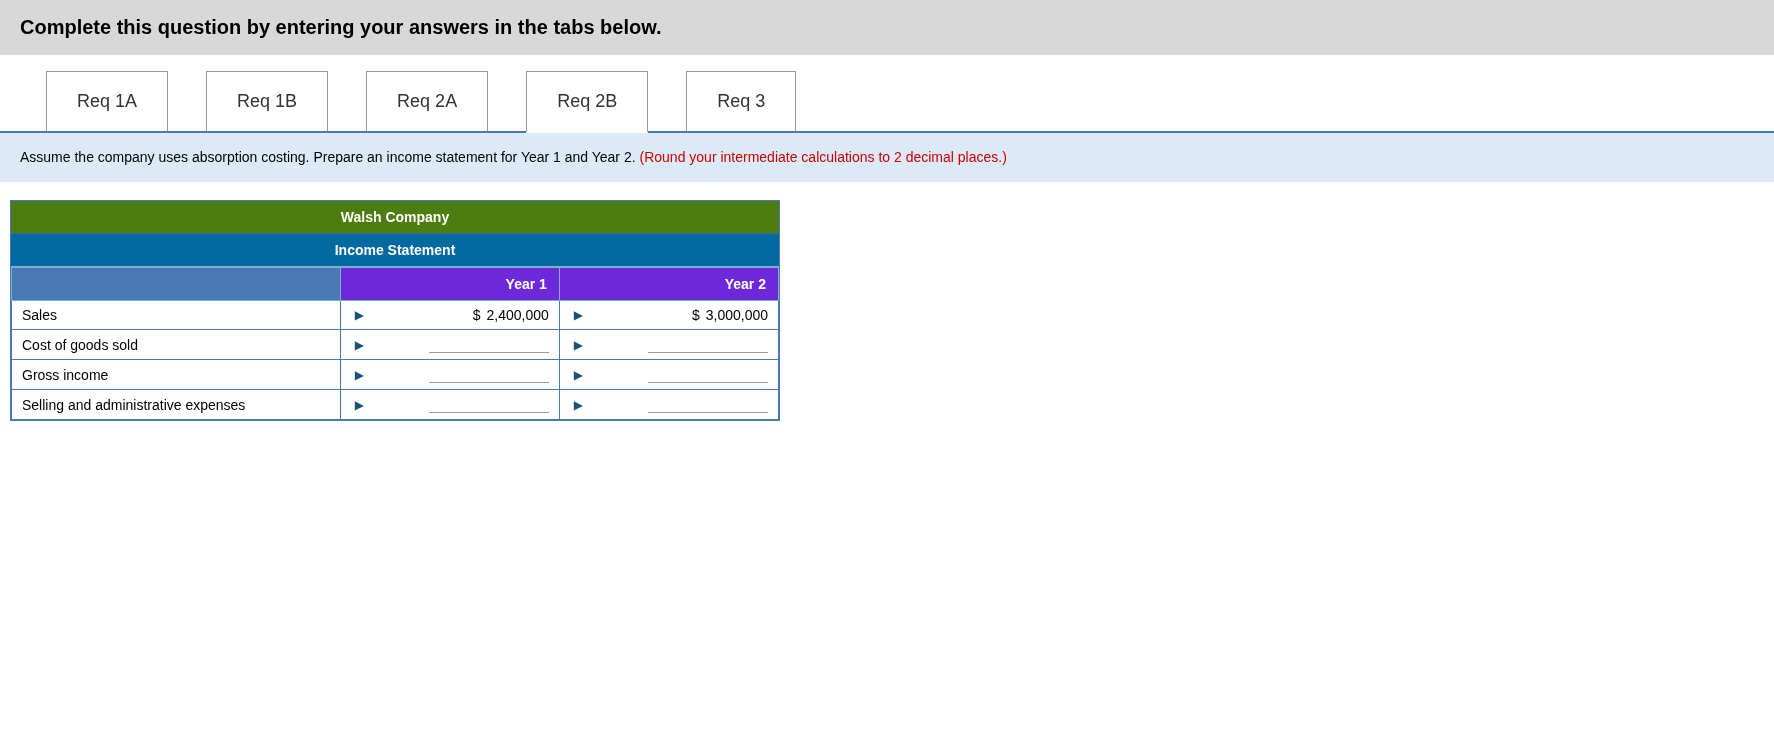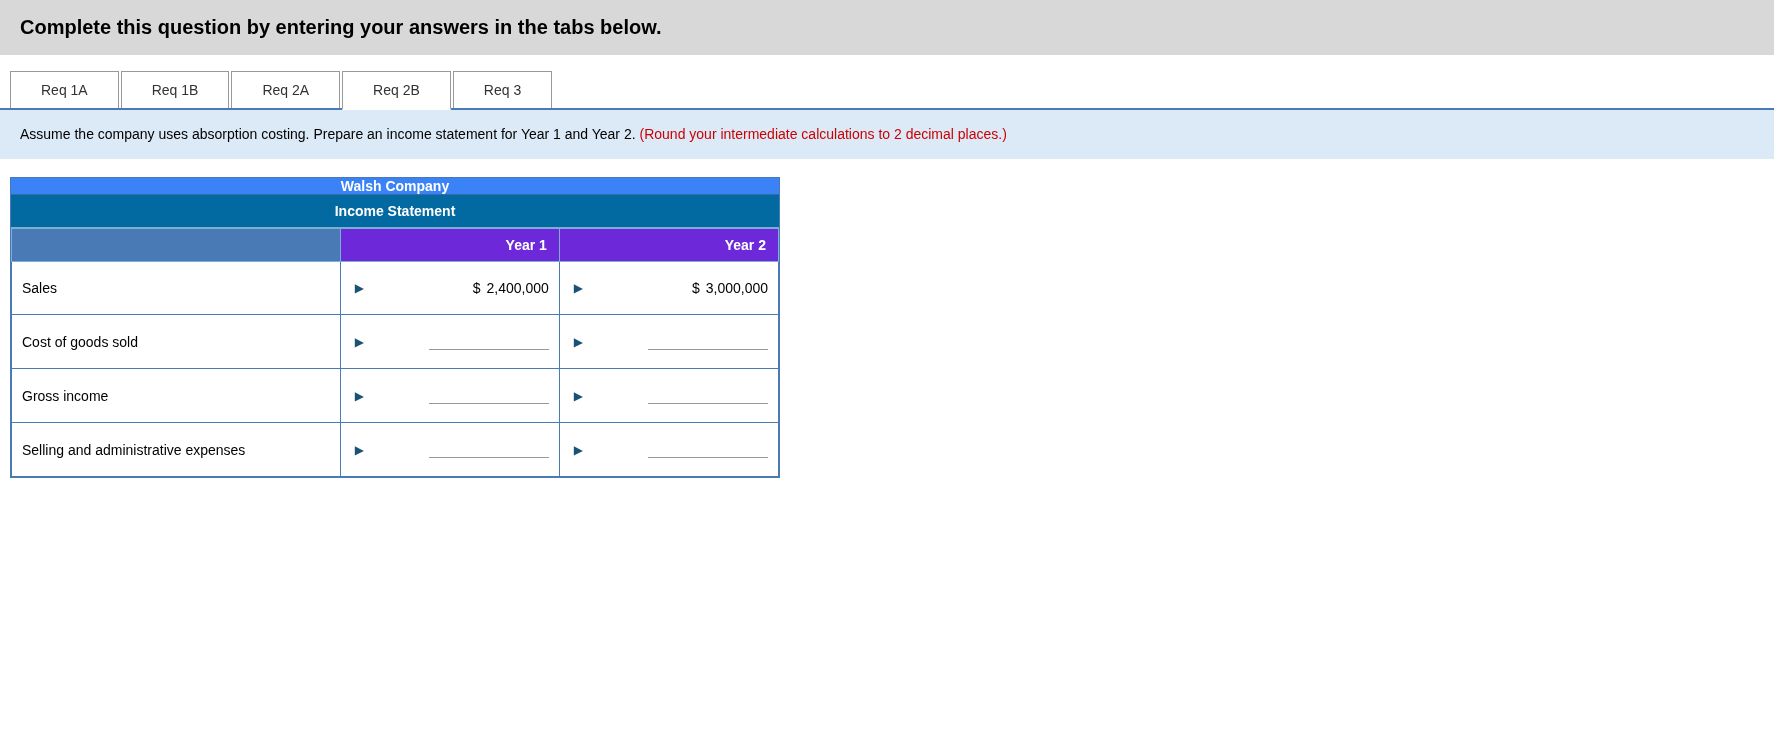--- a/index.html
+++ b/index.html
@@ -25,28 +25,29 @@
     }
 
     .tabs-container {
       display: flex;
       border-bottom: 2px solid #4a7ab5;
       margin-top: 16px;
       padding-left: 10px;
     }
 
     .tab {
-      padding: 10px 30px;
+      padding: 19px 30px;
       border: 1px solid #999;
       border-bottom: none;
       margin-right: 2px;
       cursor: pointer;
       background: #fff;
-      font-size: 14px;
+      font-size: 18px;
       color: #333;
+      margin-left: 36px;
     }
 
     .tab.active {
       border-bottom: 2px solid #fff;
       margin-bottom: -2px;
       background: #fff;
       font-weight: normal;
     }
 
     .question-area {
@@ -61,24 +62,25 @@
       color: #cc0000;
     }
 
     .table-wrapper {
       margin: 18px 10px;
       width: 770px;
       border: 1px solid #4a7ab5;
     }
 
     .table-header-company {
-      background: #3b82f6;
+      background: #4d7c0f;
       color: #fff;
       font-weight: bold;
       text-align: center;
+      padding: 8px;
       font-size: 14px;
       border-bottom: 1px solid #3a6aa5;
     }
 
     .table-header-title {
       background: #0369a1;
       color: #fff;
       font-weight: bold;
       text-align: center;
       padding: 8px;
@@ -102,21 +104,21 @@
     }
 
     .income-table th.label-col {
       background: #4a7ab5;
       text-align: left;
       width: 300px;
     }
 
     .income-table td {
       border: 1px solid #4a7ab5;
-      padding: 18px 10px;
+      padding: 6px 10px;
       font-size: 14px;
       margin-left: 16px;
     }
 
     .income-table td.label-cell {
       background: #fff;
       font-size: 14px;
       width: 300px;
     }
 

